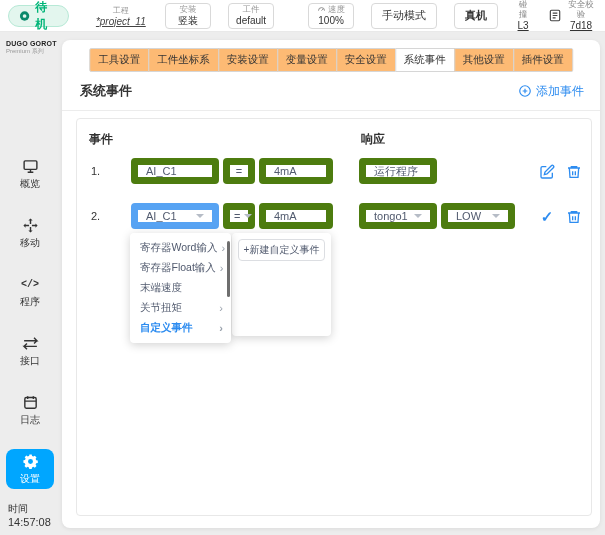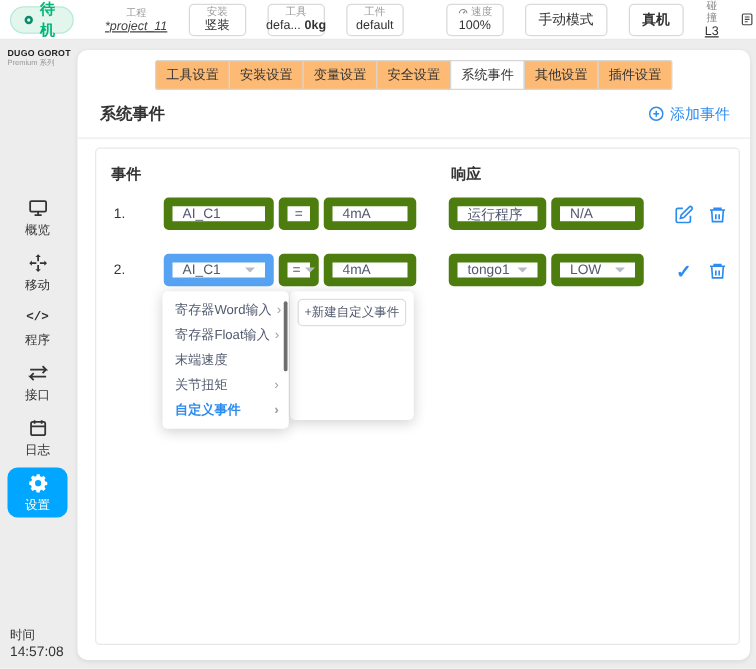--- a/index.html
+++ b/index.html
@@ -39,21 +39,21 @@
   .mini .val{font-size:10px;color:#333;text-decoration:underline;}
   .safety{display:flex;align-items:center;gap:3px;cursor:pointer;}
   .safety svg{width:15px;height:15px;color:#444;}
   .spacer{flex:1;}
 
   
   .sidebar{position:absolute;top:32px;left:0;width:60px;bottom:0;}
   .logo{padding:8px 2px 0 6px;line-height:1.2;}
   .logo .l1{font-size:7px;font-weight:bold;color:#222;letter-spacing:.2px;white-space:nowrap;}
   .logo .l2{font-size:6px;color:#999;}
-  .side-items{position:absolute;top:122px;left:6px;width:48px;display:flex;flex-direction:column;gap:4px;}
+  .side-items{position:absolute;top:122px;left:6px;width:48px;display:flex;flex-direction:column;gap:19px;}
   .side-item{display:flex;flex-direction:column;align-items:center;gap:2px;
              padding:4px 0 3px;border-radius:8px;color:#333;cursor:pointer;}
   .side-item svg{width:17px;height:17px;}
   .side-item .code-ic{font-family:"Liberation Mono",monospace;font-size:10px;font-weight:bold;
                       height:17px;display:flex;align-items:center;}
   .side-item .s-label{font-size:10px;}
   .side-item.active{background:#00a6ff;color:#fff;}
   .time{position:absolute;left:8px;bottom:6px;line-height:1.3;}
   .time .lbl{font-size:10px;color:#333;}
   .time .val{font-size:11px;color:#333;}
@@ -130,27 +130,20 @@
   <div class="project">
     <div class="lbl">工程</div>
     <div class="val">*project_11</div>
   </div>
 
   <div class="tb-box">
     <div class="lbl">安装</div>
     <div class="val">竖装</div>
   </div>
 
-  <div class="tb-box">
-    <div class="lbl">工具</div>
-    <div class="val">
-      <span>defa...</span>
-      <span class="w">0kg</span>
-    </div>
-  </div>
 
   <div class="tb-box">
     <div class="lbl">工件</div>
     <div class="val">default</div>
   </div>
 
   <div class="spacer"></div>
 
   <div class="tb-box">
     <div class="lbl">
@@ -231,20 +224,21 @@
   <div class="time">
     <div class="lbl">时间</div>
     <div class="val">14:57:08</div>
   </div>
 </div>
 
 <div class="panel">
 
   <div class="tabs">
     <div class="tab">工具设置</div>
+    <div class="tab">工件坐标系</div>
     <div class="tab">安装设置</div>
     <div class="tab">变量设置</div>
     <div class="tab">安全设置</div>
     <div class="tab active">系统事件</div>
     <div class="tab">其他设置</div>
     <div class="tab">插件设置</div>
   </div>
 
   <div class="content-header">
     <span class="content-title">系统事件</span>
@@ -262,21 +256,20 @@
   <div class="events-box">
     <span class="colhead ch-event">事件</span>
     <span class="colhead ch-resp">响应</span>
 
     <div class="row row1">
       <span class="idx">1.</span>
       <input class="fld f-e1" value="AI_C1" style="">
       <div class="fld f-op">=</div>
       <div class="fld f-val">4mA</div>
       <div class="fld f-r1">运行程序</div>
-      <div class="fld f-r2">N/A</div>
       <span class="icon-btn i-edit">
         <svg viewBox="0 0 24 24" fill="none" stroke="currentColor" stroke-width="2">
           <path d="M11 4H5a2 2 0 0 0-2 2v13a2 2 0 0 0 2 2h13a2 2 0 0 0 2-2v-6"></path>
           <path d="M18.5 2.5a2.1 2.1 0 0 1 3 3L12 15l-4 1 1-4 9.5-9.5z"></path>
         </svg>
       </span>
       <span class="icon-btn i-del">
         <svg viewBox="0 0 24 24" fill="none" stroke="currentColor" stroke-width="2">
           <path d="M3 6h18M8 6V4h8v2M19 6l-1 14H6L5 6M10 11v6M14 11v6"></path>
         </svg>

